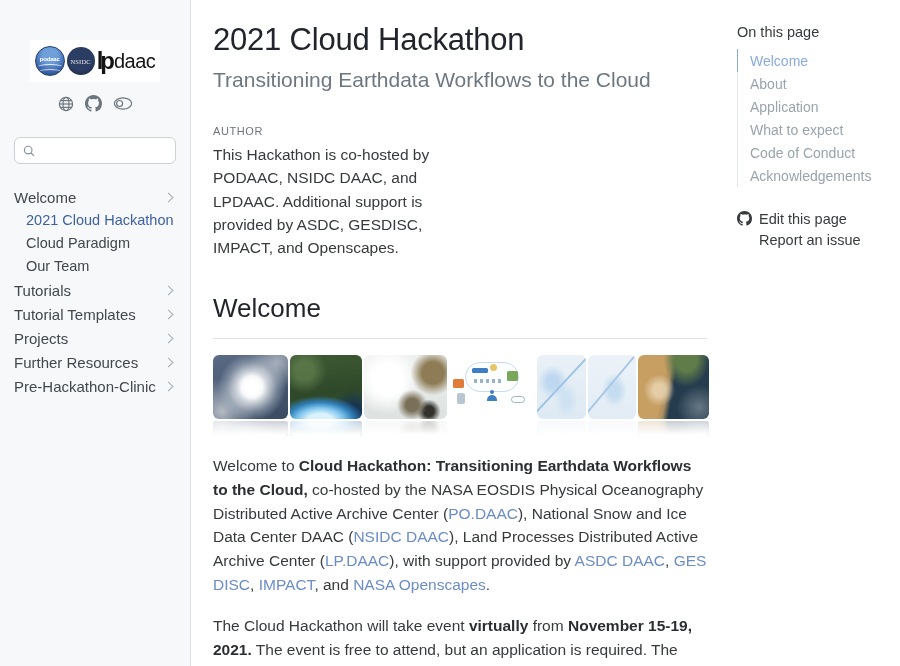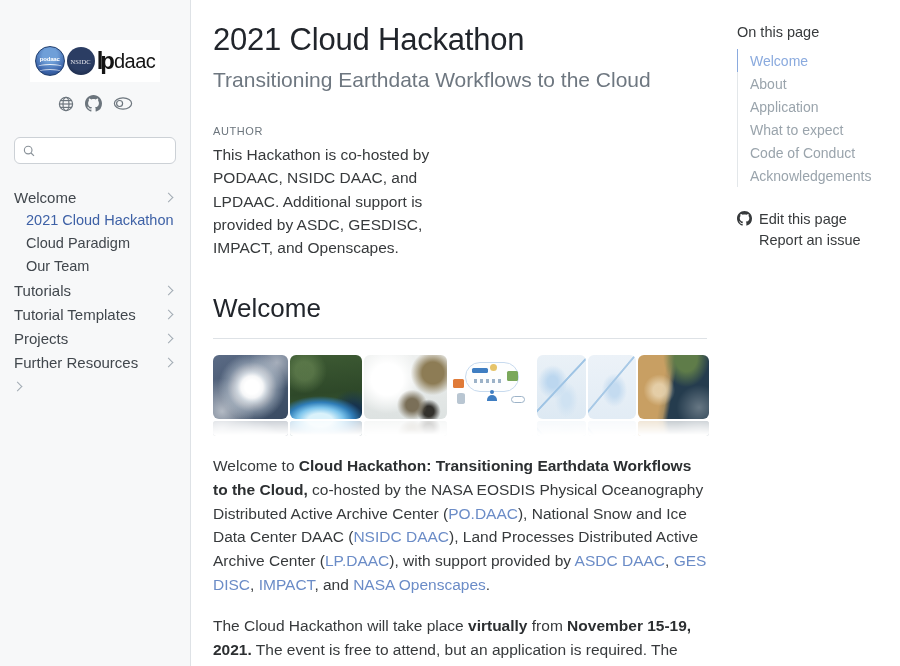--- a/index.html
+++ b/index.html
@@ -186,20 +186,21 @@
       </div>
       <div class="nav-row">
         <span class="lbl">Projects</span>
         <span class="chev"></span>
       </div>
       <div class="nav-row">
         <span class="lbl">Further Resources</span>
         <span class="chev"></span>
       </div>
       <div class="nav-row">
+        <span class="lbl">Pre-Hackathon-Clinic</span>
         <span class="chev"></span>
       </div>
     </nav>
   </aside>
 
   <main>
     <div class="content">
       <h1>2021 Cloud Hackathon</h1>
       <p class="subtitle">Transitioning Earthdata Workflows to the Cloud</p>
       <div class="author-label">AUTHOR</div>
@@ -257,21 +258,21 @@
         <div class="tile-wrap">
           <div class="tile t7" style="width:71px"></div>
           <div class="reflect" style="width:71px">
               <div class="rimg t7"></div>
             </div>
         </div>
       </div>
 
       <p class="body-p"><span>Welcome to </span><b>Cloud Hackathon: Transitioning Earthdata Workflows to the Cloud,</b><span> co-hosted by the NASA EOSDIS Physical Oceanography Distributed Active Archive Center (</span><a class="lnk">PO.DAAC</a><span>), National Snow and Ice Data Center DAAC (</span><a class="lnk">NSIDC DAAC</a><span>), Land Processes Distributed Active Archive Center (</span><a class="lnk">LP.DAAC</a><span>), with support provided by </span><a class="lnk">ASDC DAAC</a><span>, </span><a class="lnk">GES DISC</a><span>, </span><a class="lnk">IMPACT</a><span>, and </span><a class="lnk">NASA Openscapes</a><span>.</span></p>
 
-      <p class="body-p"><span>The Cloud Hackathon will take place </span><b>virtually</b><span> from </span><b>November 15-19, 2021.</b><span> The event is free to attend, but an application is required. The application period (September 21 - October 12, 2021) is now closed. Those who applied will be informed of the outcome on or around October 20th, 2021.</span></p>
+      <p class="body-p"><span>The Cloud Hackathon will take event </span><b>virtually</b><span> from </span><b>November 15-19, 2021.</b><span> The event is free to attend, but an application is required. The application period (September 21 - October 12, 2021) is now closed. Those who applied will be informed of the outcome on or around October 20th, 2021.</span></p>
 
     </div>
 
     <aside class="toc">
       <div class="toc-head">On this page</div>
       <ul>
         <li>
             <a class="active">Welcome</a>
           </li>
         <li>

